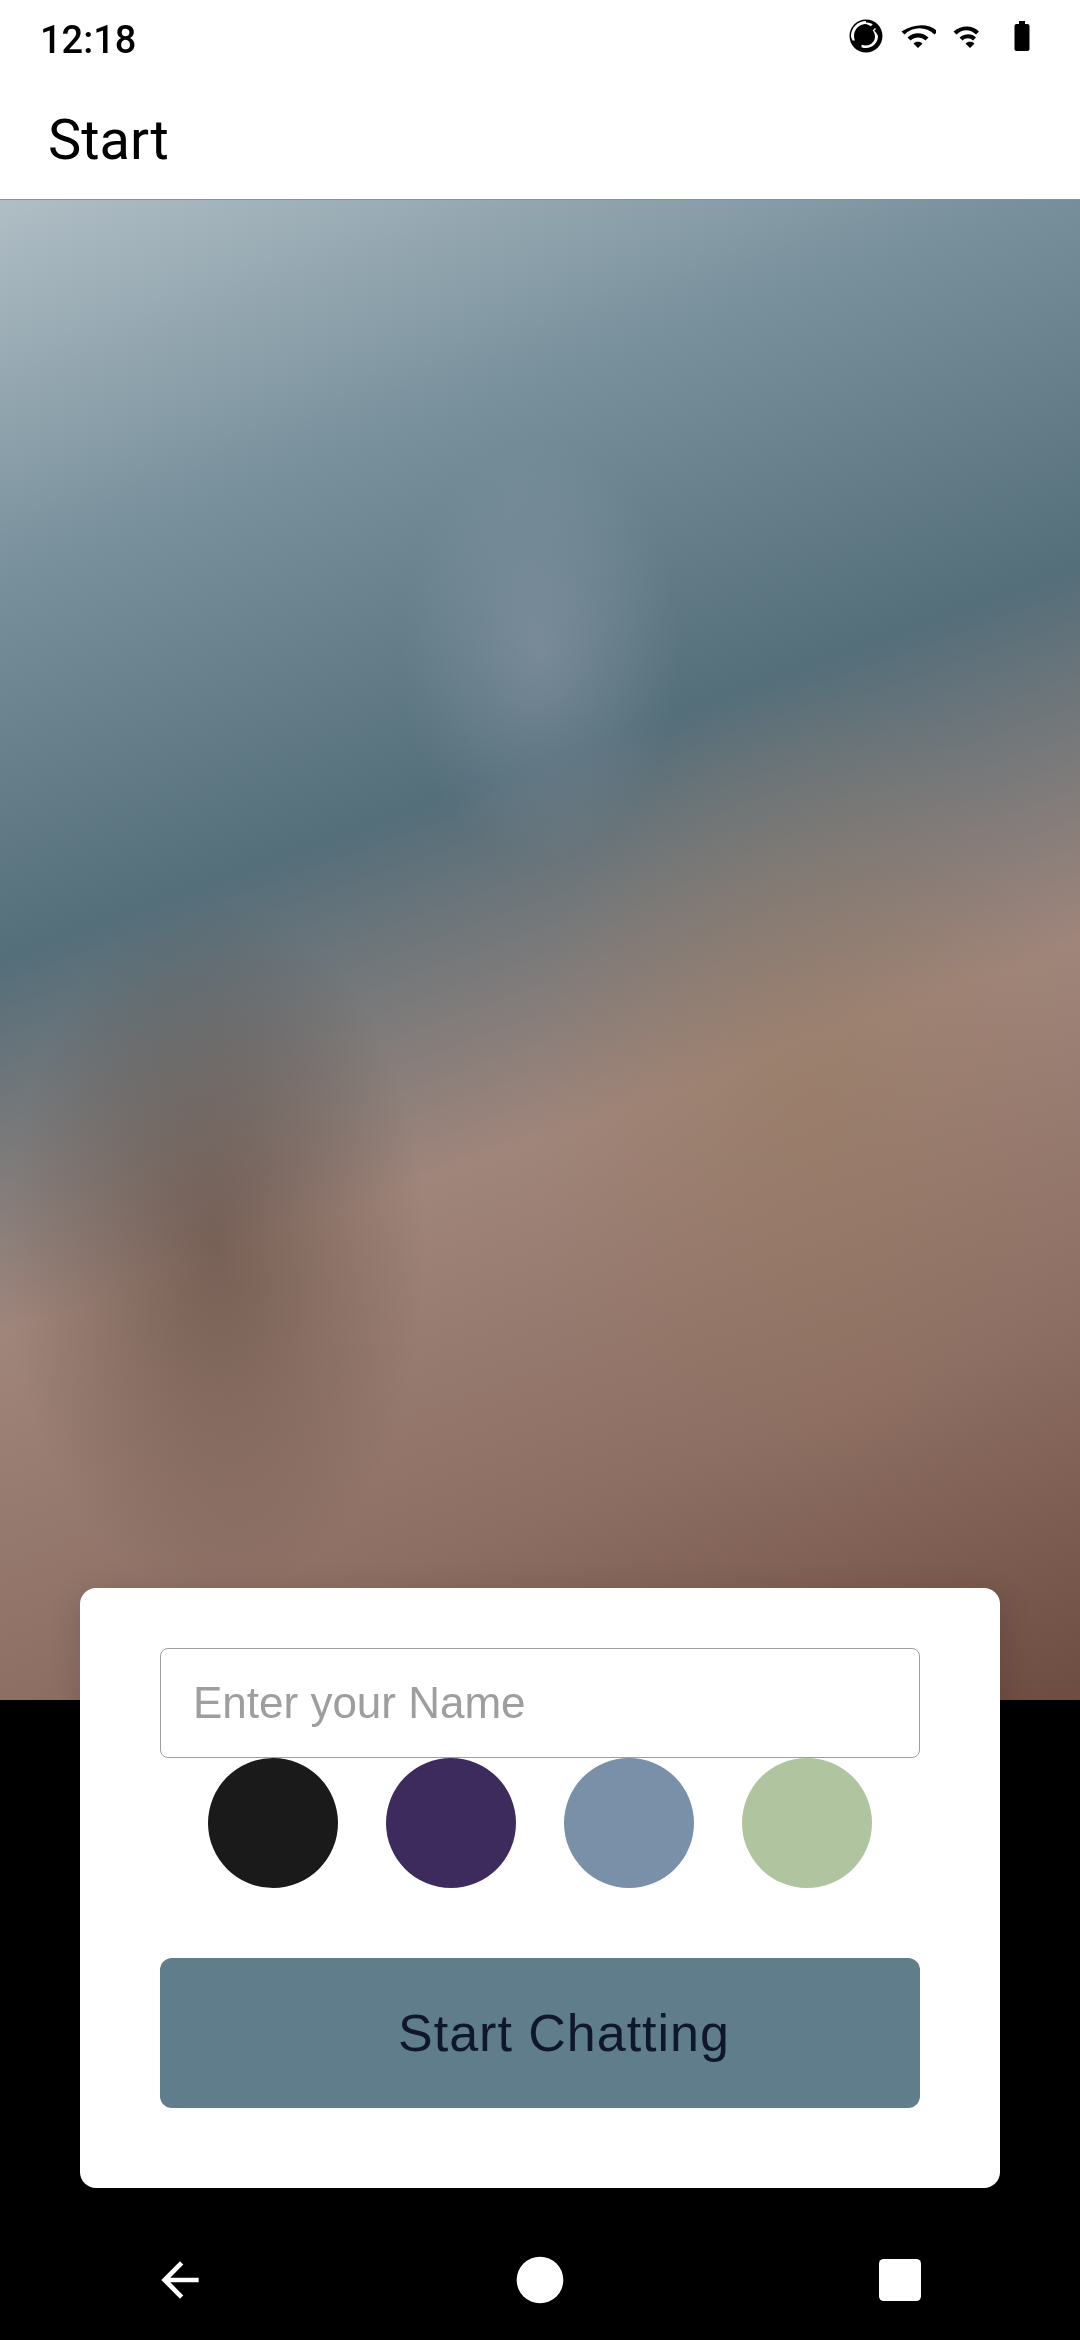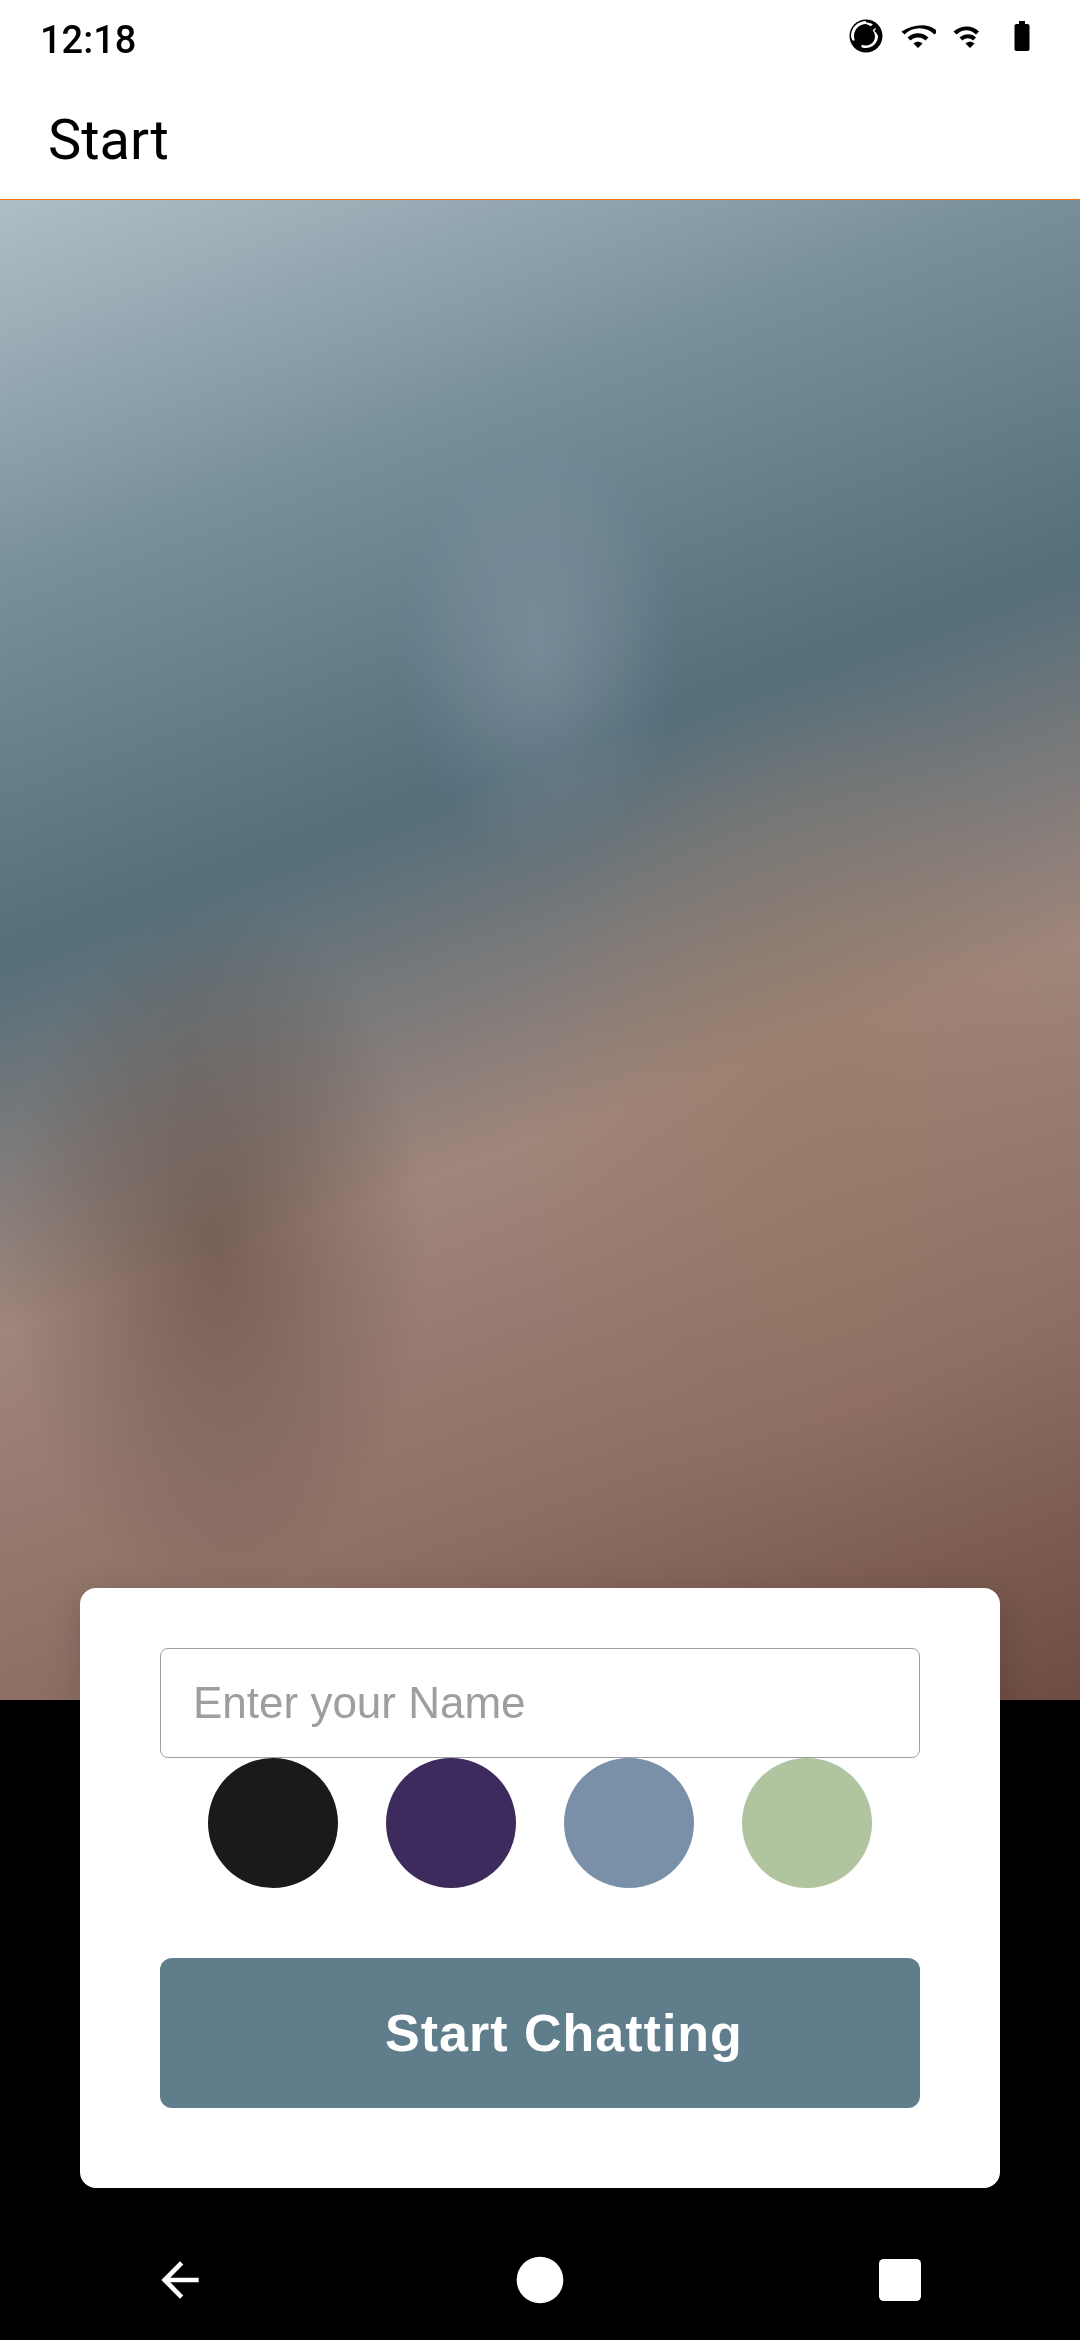--- a/index.html
+++ b/index.html
@@ -166,23 +166,23 @@
     .color-black { background: #1a1a1a; }
     .color-purple { background: #3d2b5e; }
     .color-blue-gray { background: #7a8fa8; }
     .color-sage { background: #b0c4a0; }
 
     
     .start-btn {
       width: 100%;
       height: 150px;
       background: #607d8b;
-      color: #ffffff;
+      color: #0f172a;
       font-size: 52px;
-      font-weight: 700;
+      font-weight: 400;
       border: none;
       border-radius: 12px;
       cursor: pointer;
       letter-spacing: 1px;
       padding-left: 48px;
     }
 
     
     .bottom-nav {
       position: absolute;

